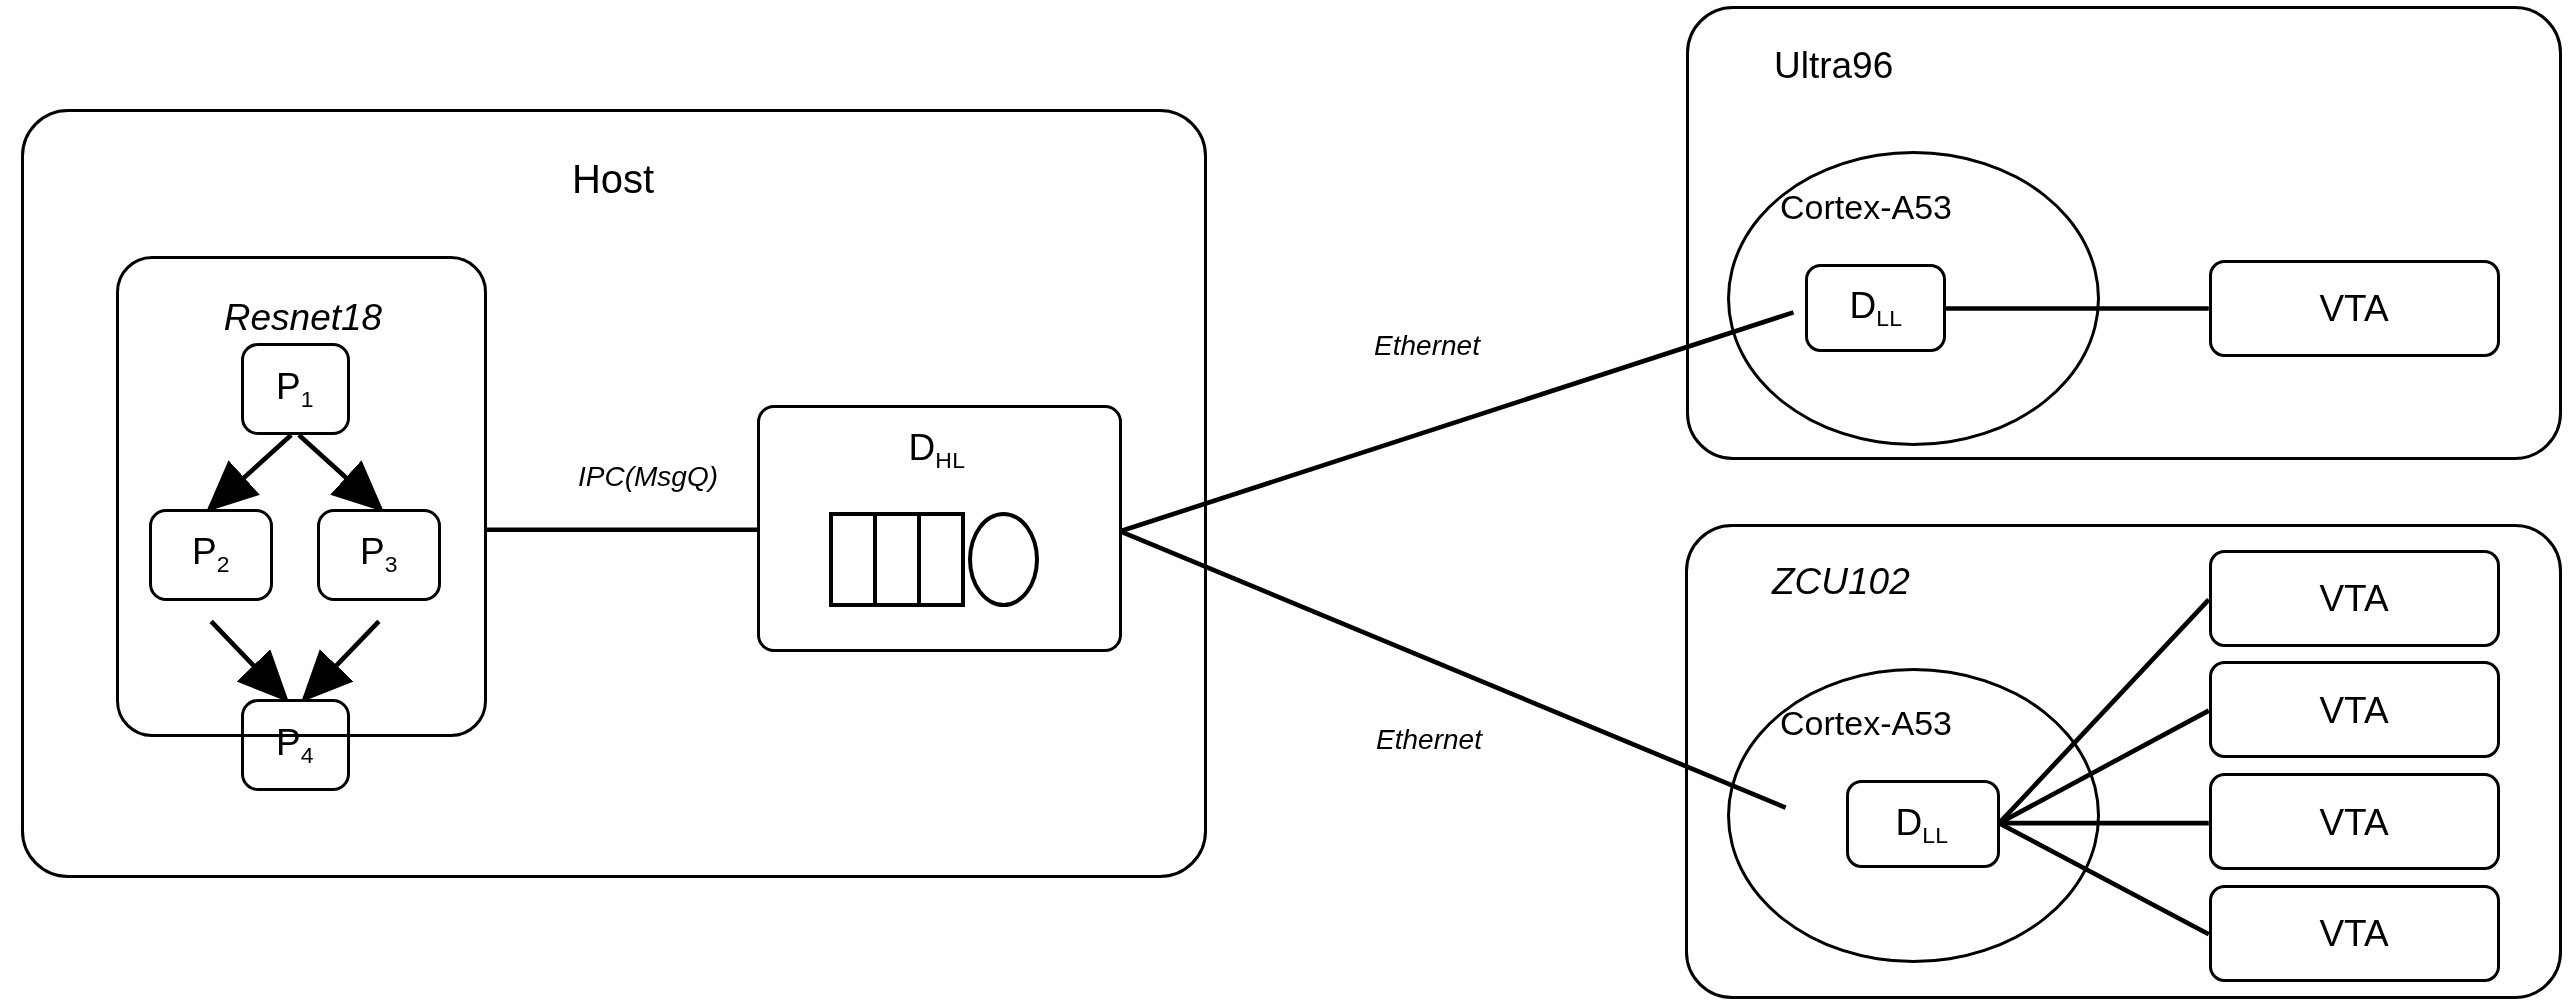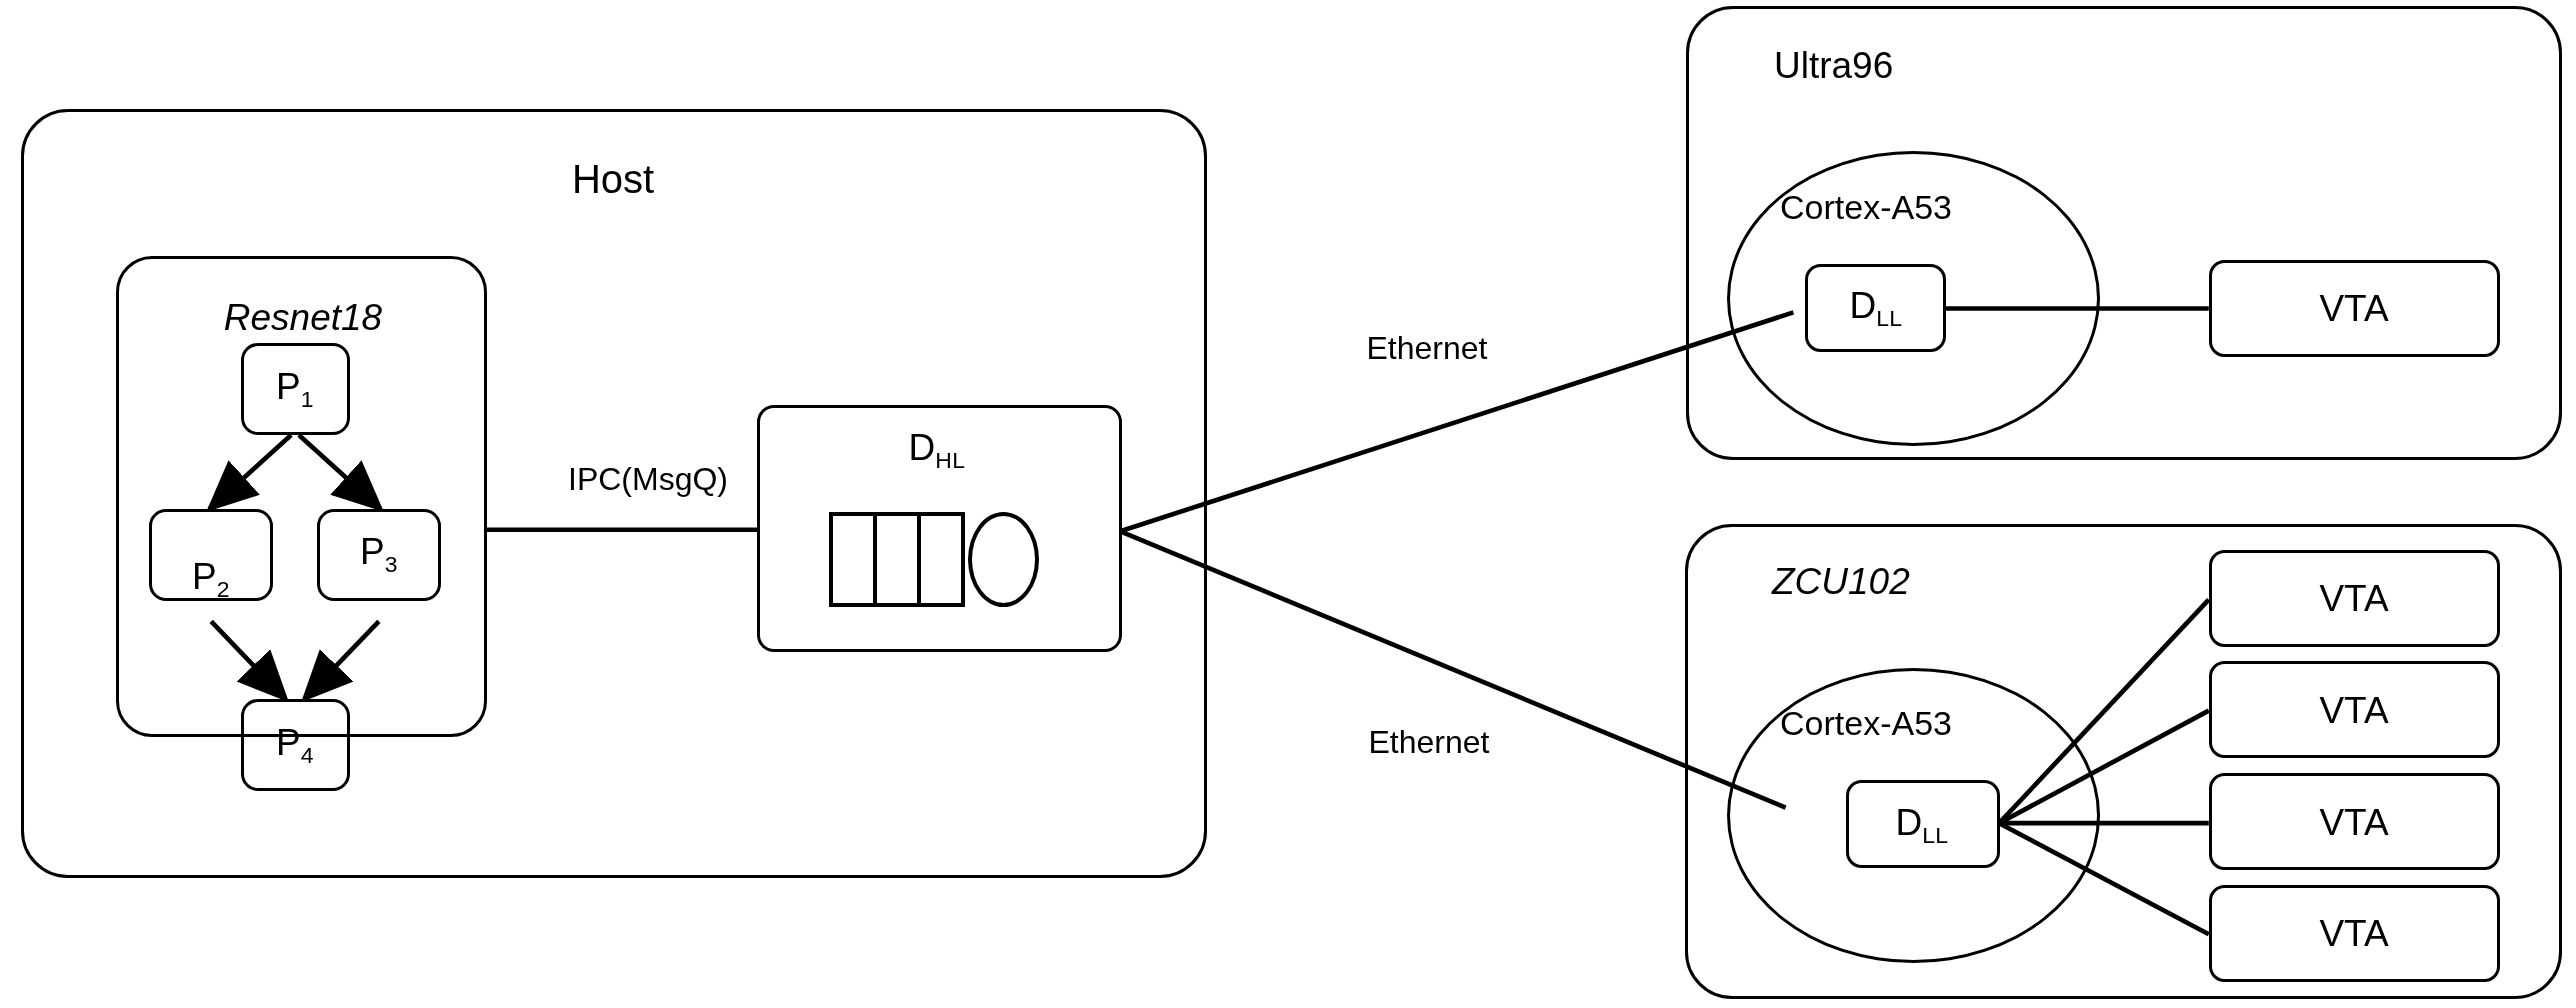--- a/index.html
+++ b/index.html
@@ -47,21 +47,21 @@
   .label {
     position: absolute;
     color: #000000;
     white-space: nowrap;
     line-height: 1;
   }
   .title-lg   { font-size: 40px; }
   .title-md   { font-size: 37px; }
   .title-sm   { font-size: 34px; }
   .node-text  { font-size: 37px; }
-  .edge-text  { font-size: 32px; }
+  .edge-text  { font-size: 28px; font-style: italic; }
   .center-x   { transform: translateX(-50%); }
 
   .sub { font-size: 0.62em; vertical-align: sub; letter-spacing: 0.4px; }
 
   
   .queue-glyph {
     position: absolute;
     display: flex;
     align-items: stretch;
   }
@@ -122,21 +122,21 @@
 
   <div class="rbox group-box" style="left:116px; top:256px; width:371px; height:481px;"></div>
   <div class="label title-md center-x" style="left:303px; top:299px;font-style:italic;">Resnet18</div>
 
   <div class="rbox node-box" style="left:241px; top:343px; width:109px; height:92px;"></div>
   <div class="label node-text center-x" style="left:295px; top:368px;">
     <span>P</span><span class="sub">1</span>
   </div>
 
   <div class="rbox node-box" style="left:149px; top:509px; width:124px; height:92px;"></div>
-  <div class="label node-text center-x" style="left:211px; top:558px;">
+  <div class="label node-text center-x" style="left:211px; top:533px;">
     <span>P</span><span class="sub">2</span>
   </div>
 
   <div class="rbox node-box" style="left:317px; top:509px; width:124px; height:92px;"></div>
   <div class="label node-text center-x" style="left:379px; top:533px;">
     <span>P</span><span class="sub">3</span>
   </div>
 
   <div class="rbox node-box" style="left:241px; top:699px; width:109px; height:92px;"></div>
   <div class="label node-text center-x" style="left:295px; top:724px;text-align:center;">

